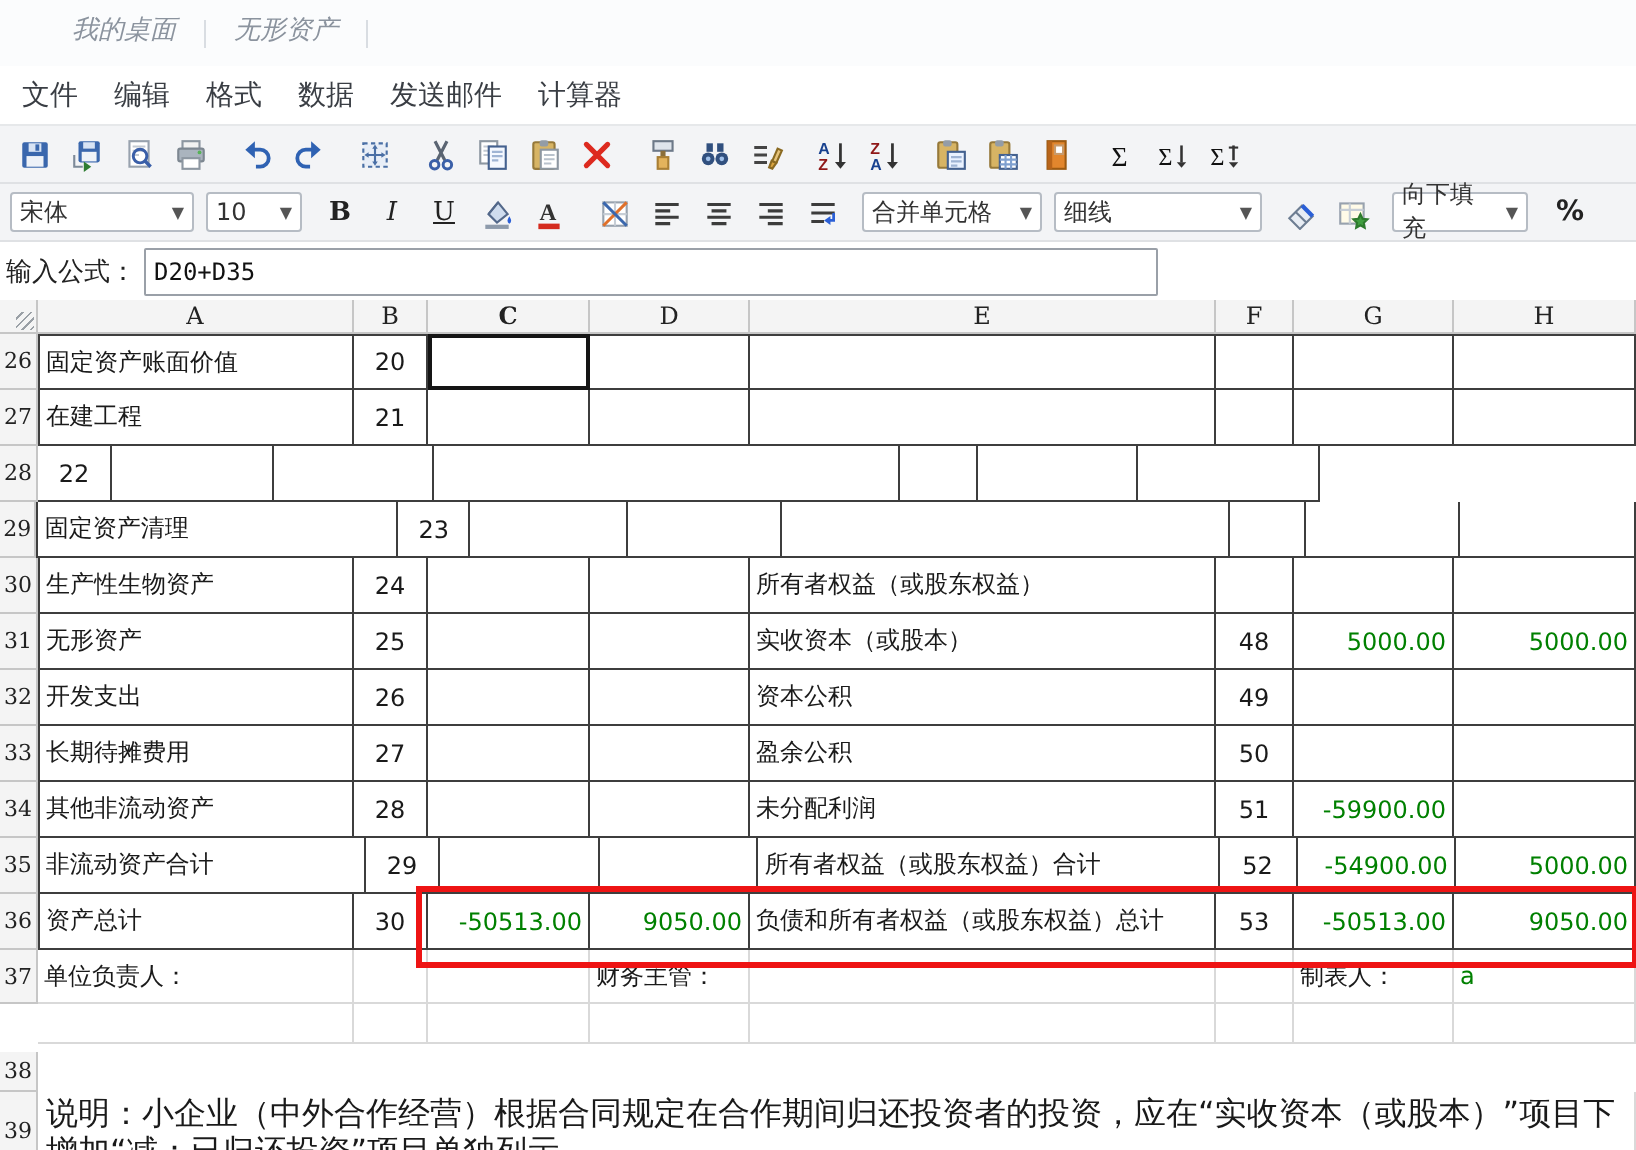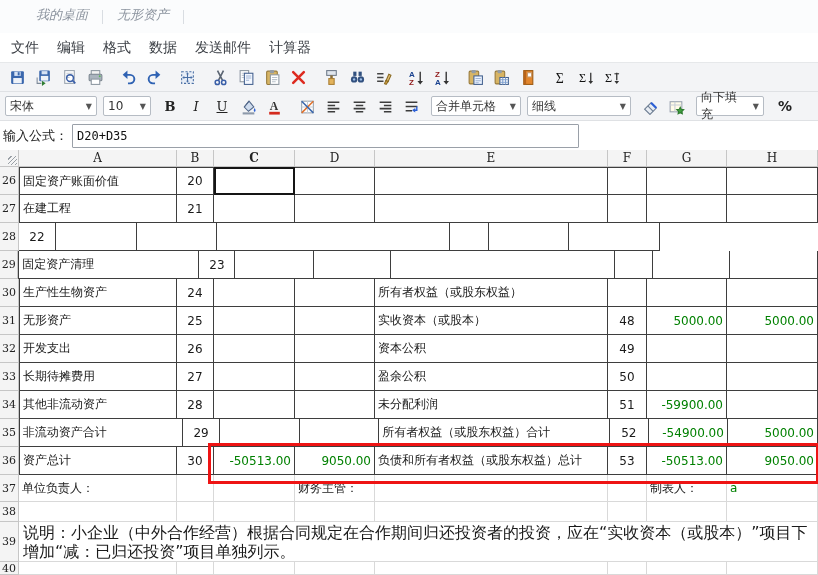--- a/index.html
+++ b/index.html
@@ -486,21 +486,21 @@
       <div class="gc" style="width: 158px; height: 27px;">单位负责人：</div>
       <div class="gc" style="width: 37px; height: 27px;"></div>
       <div class="gc" style="width: 81px; height: 27px;"></div>
       <div class="gc" style="width: 80px; height: 27px;">财务主管：</div>
       <div class="gc" style="width: 233px; height: 27px;"></div>
       <div class="gc" style="width: 39px; height: 27px;"></div>
       <div class="gc" style="width: 80px; height: 27px;">制表人：</div>
       <div class="gc gl" style="width: 91px; height: 27px;">a</div>
     </div>
     <div class="g-row">
-      <div class="gc hd rn" style="width: 19px; height: 20px;">38</div>
+      <div class="gc hd rn" style="width: 19px; height: 20px; margin-top: 24px;">38</div>
       <div class="gc" style="width: 158px; height: 20px;"></div>
       <div class="gc" style="width: 37px; height: 20px;"></div>
       <div class="gc" style="width: 81px; height: 20px;"></div>
       <div class="gc" style="width: 80px; height: 20px;"></div>
       <div class="gc" style="width: 233px; height: 20px;"></div>
       <div class="gc" style="width: 39px; height: 20px;"></div>
       <div class="gc" style="width: 80px; height: 20px;"></div>
       <div class="gc" style="width: 91px; height: 20px;"></div>
     </div>
     <div class="g-row">

